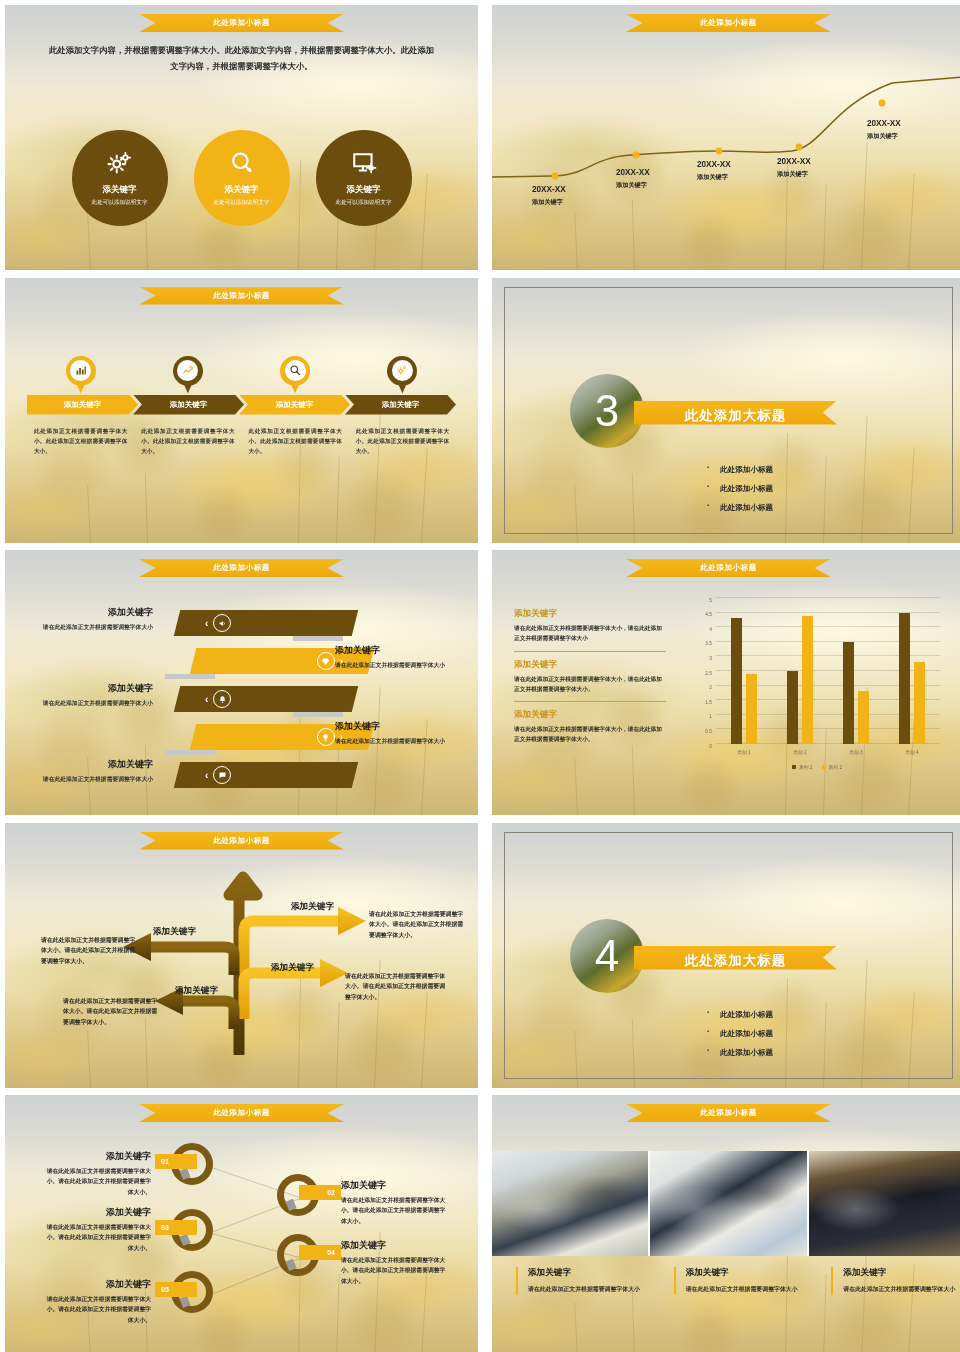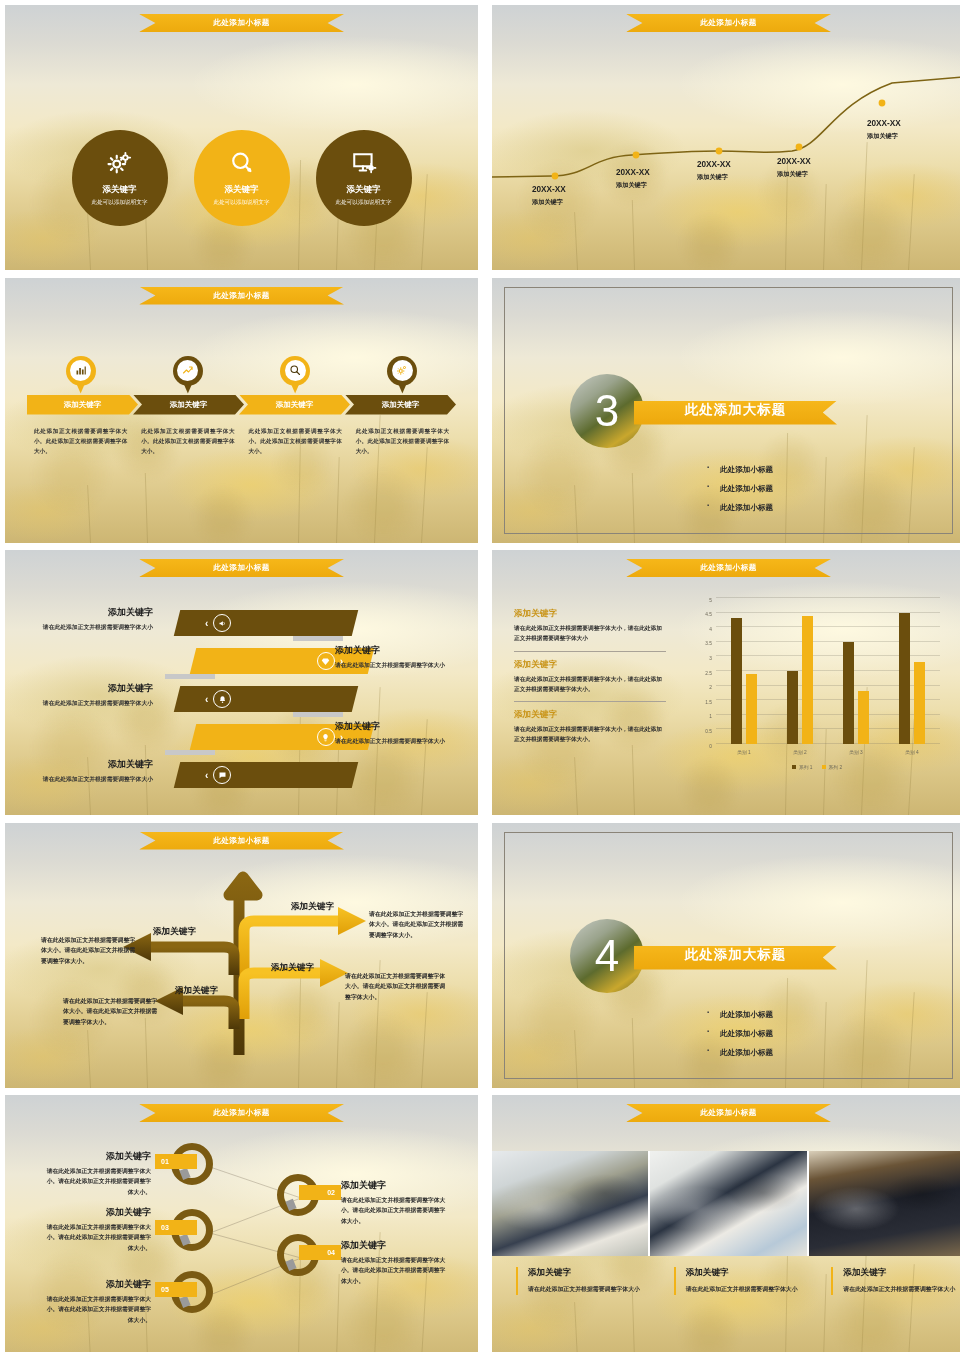--- a/index.html
+++ b/index.html
@@ -56,21 +56,21 @@
      clip-path:polygon(0 0,calc(100% - 9px) 0,100% 50%,calc(100% - 9px) 100%,0 100%,9px 50%);margin-left:-5px;}
   .chev div:first-child{margin-left:0;clip-path:polygon(0 0,calc(100% - 9px) 0,100% 50%,calc(100% - 9px) 100%,0 100%,0 100%);}
   .s3-txt{position:absolute;top:148px;left:22px;right:22px;display:flex;}
   .s3-txt p{flex:1;margin:0 7px;font-size:5.6px;line-height:1.8;color:#333;font-weight:bold;text-align:justify;}
   
   .frame{position:absolute;top:9px;left:12px;right:12px;bottom:9px;border:1.1px solid #8a8478;}
   .numcirc{position:absolute;left:78px;top:96px;width:74px;height:74px;border-radius:50%;overflow:hidden;display:flex;align-items:center;justify-content:center;
      background:linear-gradient(145deg,#c9cdc6 0%,#9aa38c 30%,#5d6b2e 55%,#c9a72d 80%,#6d6a2a 100%);}
   .numcirc span{font-size:44px;color:#fff;font-weight:300;line-height:1;}
   .bigbanner{position:absolute;left:142px;top:123px;width:203px;height:24px;background:linear-gradient(180deg,#f6b71b,#eda80c);
-     clip-path:polygon(0 0,100% 0,100% 0,93% 50%,100% 100%,0 100%,0 100%);display:flex;align-items:flex-start;justify-content:center;}
+     clip-path:polygon(0 0,100% 0,100% 0,93% 50%,100% 100%,0 100%,0 100%);display:flex;align-items:flex-end;justify-content:center;}
   .bigbanner span{font-size:13.5px;color:#fff;font-weight:bold;letter-spacing:1px;}
   .bullets{position:absolute;left:228px;top:178px;}
   .bullets li{font-size:7.6px;font-weight:bold;color:#2a2a2a;margin:9px 0;list-style:none;position:relative;}
   .bullets li:before{content:"▪";position:absolute;left:-13px;top:-1px;font-size:6px;color:#444;}
   .bullets{padding:0;margin:0;}
   
   .pbar{position:absolute;height:26px;display:flex;align-items:center;}
   .pbar .sh{position:absolute;inset:0;transform:skewX(-14deg);}
   .pbar .ico{position:relative;width:16px;height:16px;border-radius:50%;border:1.2px solid #fff;display:flex;align-items:center;justify-content:center;}
   .pbar .ico svg{width:9px;height:9px;}
@@ -133,20 +133,21 @@
         <div class="stem" style="left: 62%; height: 110px; transform: rotate(1.08deg);"></div>
         <div class="stem" style="left: 70%; height: 86px; transform: rotate(1.8deg);"></div>
         <div class="stem" style="left: 78%; height: 128px; transform: rotate(2.52deg);"></div>
         <div class="stem" style="left: 88%; height: 96px; transform: rotate(3.42deg);"></div>
         <div class="stem" style="left: 30%; height: 70px; transform: rotate(-1.8deg);"></div>
         <div class="stem" style="left: 18%; height: 58px; transform: rotate(-2.88deg);"></div>
       </div>
     <div class="banner">
         <span>此处添加小标题</span>
       </div>
+    <div class="s1-body">此处添加文字内容，并根据需要调整字体大小。此处添加文字内容，并根据需要调整字体大小。此处添加文字内容，并根据需要调整字体大小。</div>
     <div class="s1-circles">
       <div class="circ brown">
         <span>
           <svg viewBox="0 0 24 24" fill="#fff">
               <circle cx="9" cy="13" r="3.2" fill="none" stroke="#fff" stroke-width="2"></circle>
               <path d="M9 5.4v2M9 18.6v2M1.4 13h2M14.6 13h2M3.6 7.6l1.4 1.4M13 17l1.4 1.4M14.4 7.6L13 9M5 17l-1.4 1.4" stroke="#fff" stroke-width="2" stroke-linecap="round"></path>
               <circle cx="17" cy="7" r="2.1" fill="none" stroke="#fff" stroke-width="1.7"></circle>
               <path d="M17 2.6v1.5M17 9.9v1.5M12.6 7h1.5M19.9 7h1.5" stroke="#fff" stroke-width="1.7" stroke-linecap="round"></path>
             </svg>
         </span>

